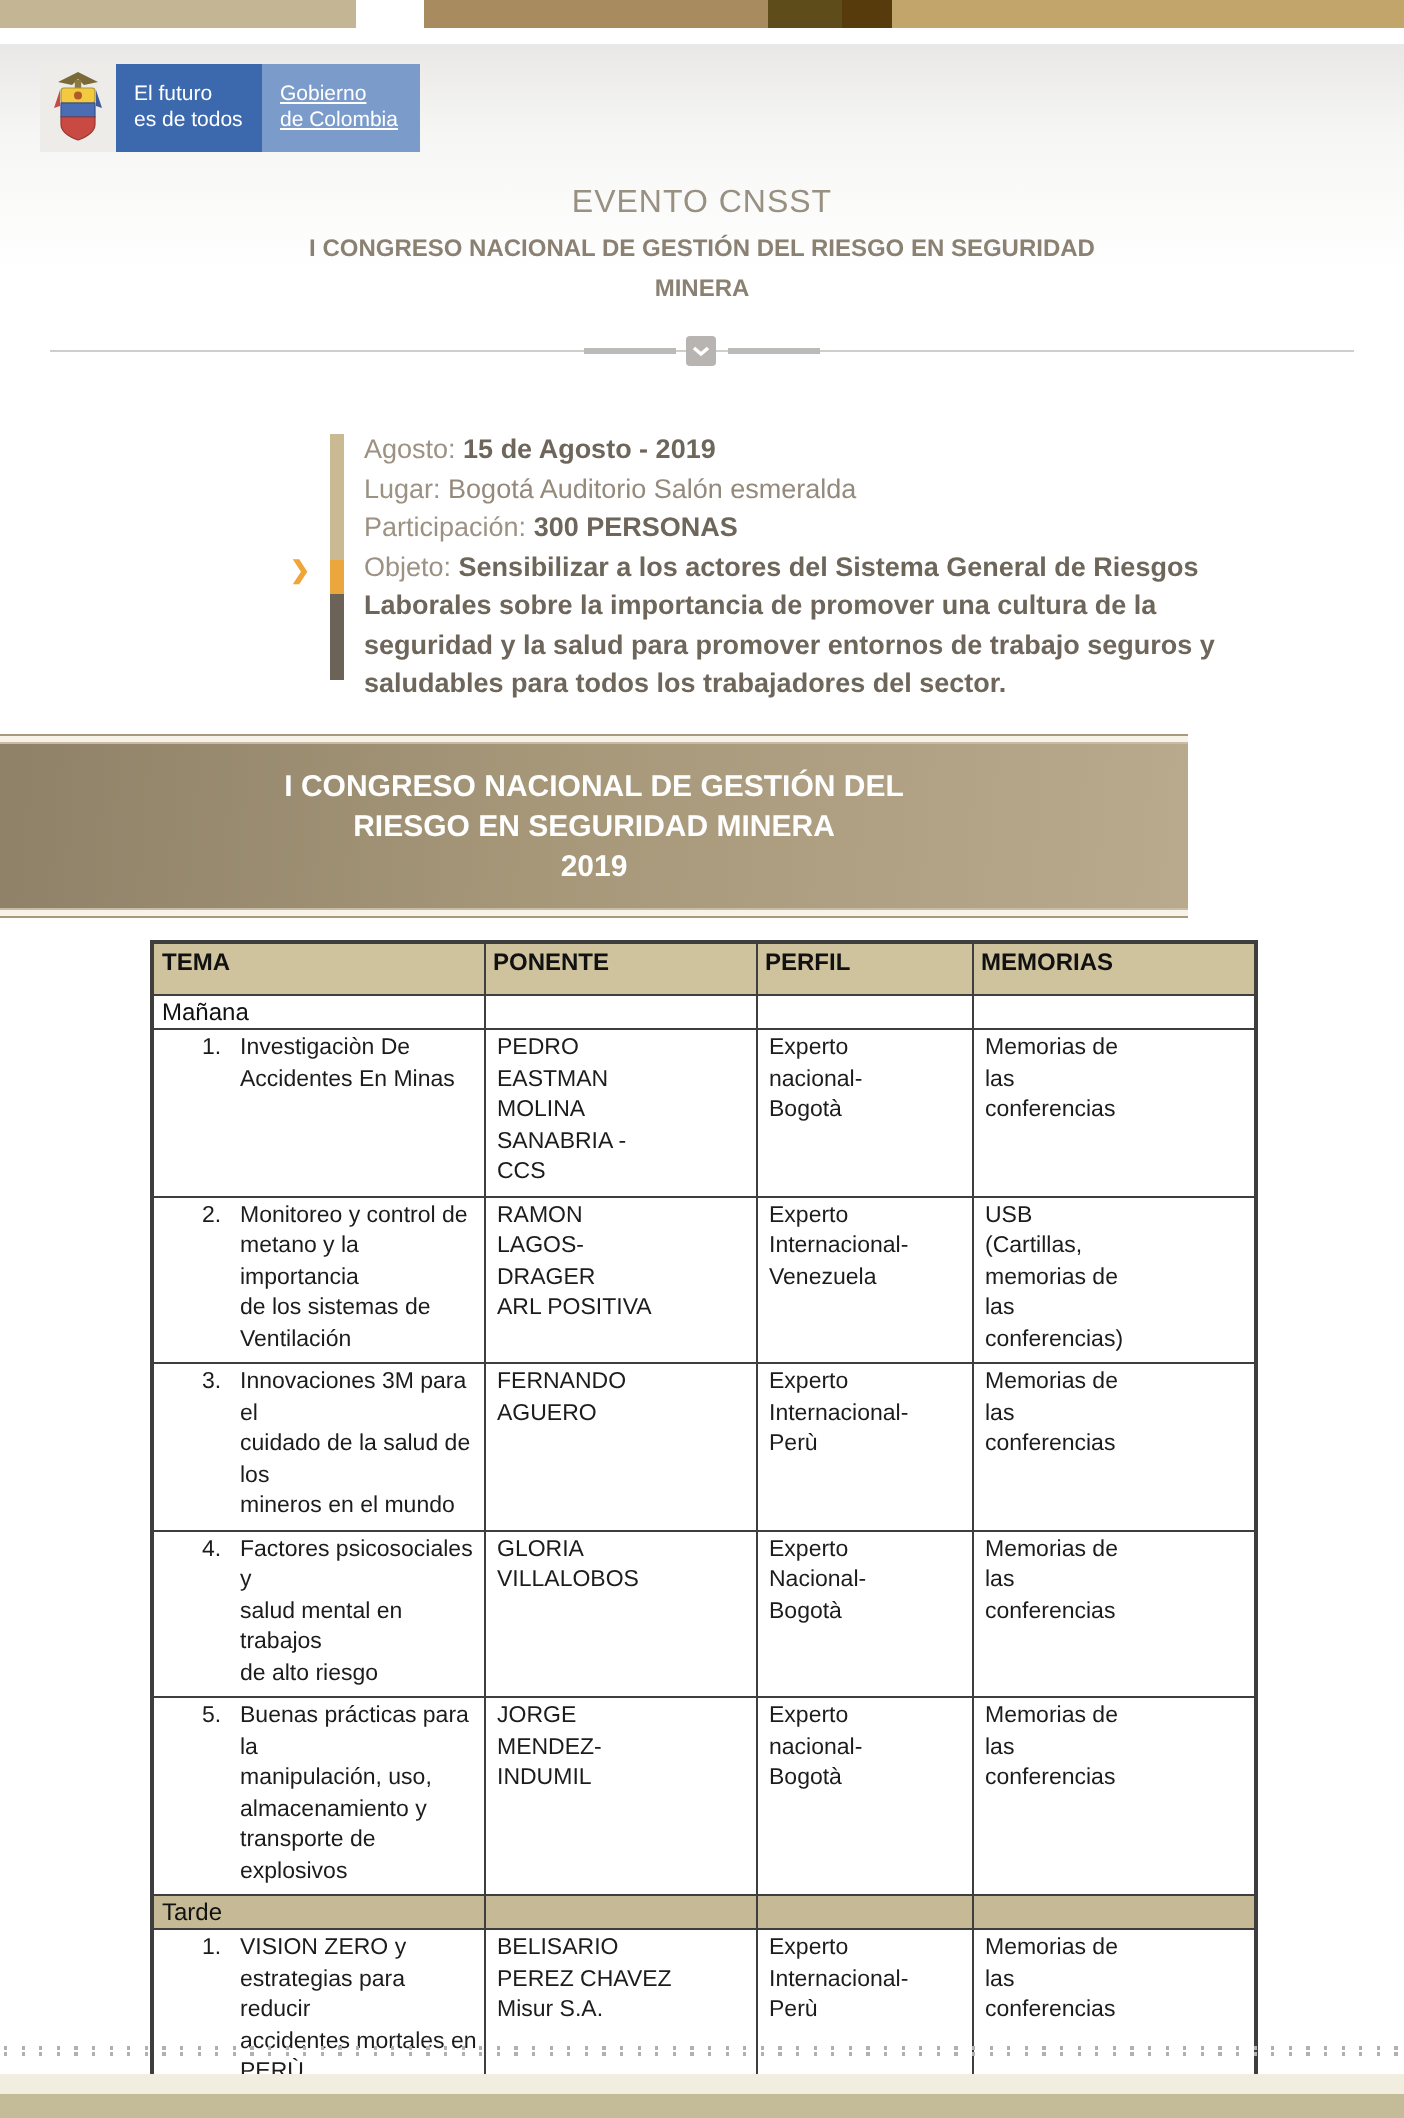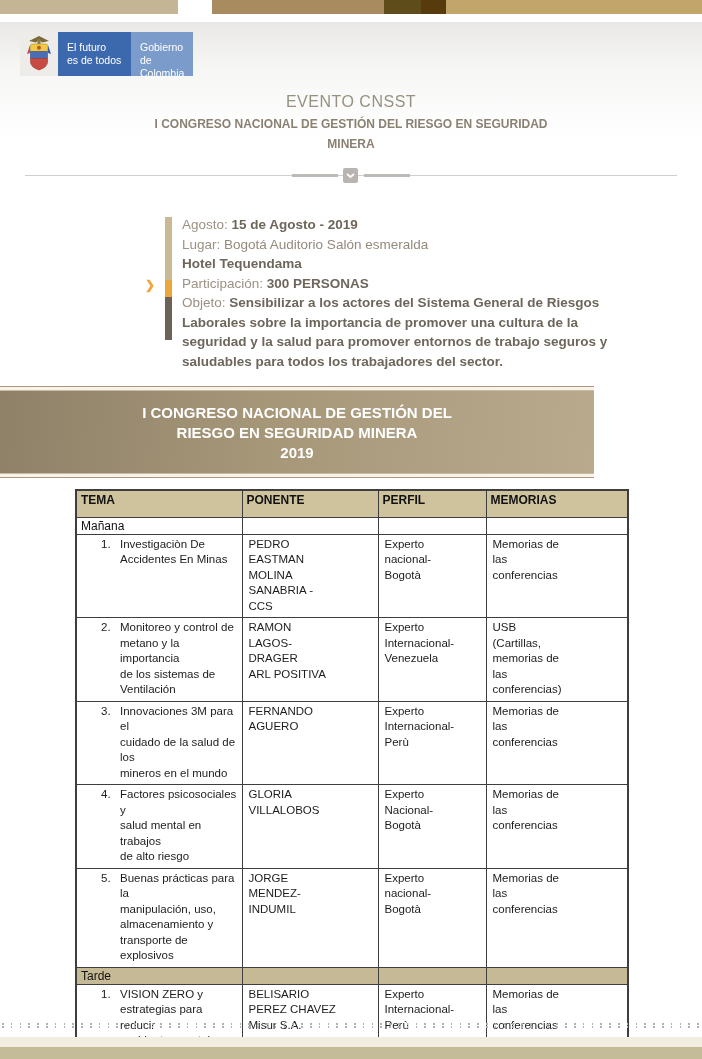--- a/index.html
+++ b/index.html
@@ -21,21 +21,21 @@
     margin-top:8px;
     background:linear-gradient(to bottom,#e9e8e6 0px,#f6f6f5 45px,#ffffff 115px);
     padding-top:10px;
   }
   .logo-row { display:flex; margin-left:20px; height:44px; width:190px; }
   .coa-box { width:38px; height:44px; background:#edecE8; background:#edece8;
     display:flex; align-items:center; justify-content:center; }
   .brand-box { color:#fff; font-size:10.5px; line-height:13px; white-space:pre-line;
     padding:9px 0 0 9px; font-weight:normal; }
   .brand-primary  { width:73px; background:#3c69ae; }
-  .brand-secondary{ width:62px; background:#7b9ccb; }
+  .brand-secondary{ width:79px; background:#7b9ccb;text-decoration:underline; }
   .kicker { margin-top:17px; text-align:center; font-size:16px; letter-spacing:0.5px;
     color:#989181; }
   .main-title { margin:3px auto 0; max-width:432px; text-align:center;
     font-size:12px; font-weight:bold; line-height:20px; color:#8b8173; }
   
   .divider { position:relative; height:16px; margin:13px 25px 0; }
   .divider .line { position:absolute; top:8px; left:0; right:0; height:1px; background:#d0cecb; }
   .divider .thick { position:absolute; top:7px; width:46px; height:3px; background:#bdbbb8; }
   .divider .thick.l { right:calc(50% + 13px); }
   .divider .thick.r { left:calc(50% + 13px); }
@@ -145,21 +145,20 @@
       <div class="obj-marker">❯</div>
 
       <div>
         <span class="lbl">Agosto:</span>
         <span class="val-b">15 de Agosto - 2019</span>
       </div>
       <div>
         <span class="lbl">Lugar:</span>
         <span class="val-l">Bogotá Auditorio Salón esmeralda</span>
       </div>
-      <div class="val-b">Hotel Tequendama</div>
       <div>
         <span class="lbl">Participación:</span>
         <span class="val-b">300 PERSONAS</span>
       </div>
       <div>
         <span class="lbl">Objeto:</span>
         <span class="val-b">Sensibilizar a los actores del Sistema General de Riesgos Laborales sobre la importancia de promover una cultura de la seguridad y la salud para promover entornos de trabajo seguros y saludables para todos los trabajadores del sector.</span>
       </div>
     </div>
   </div>

